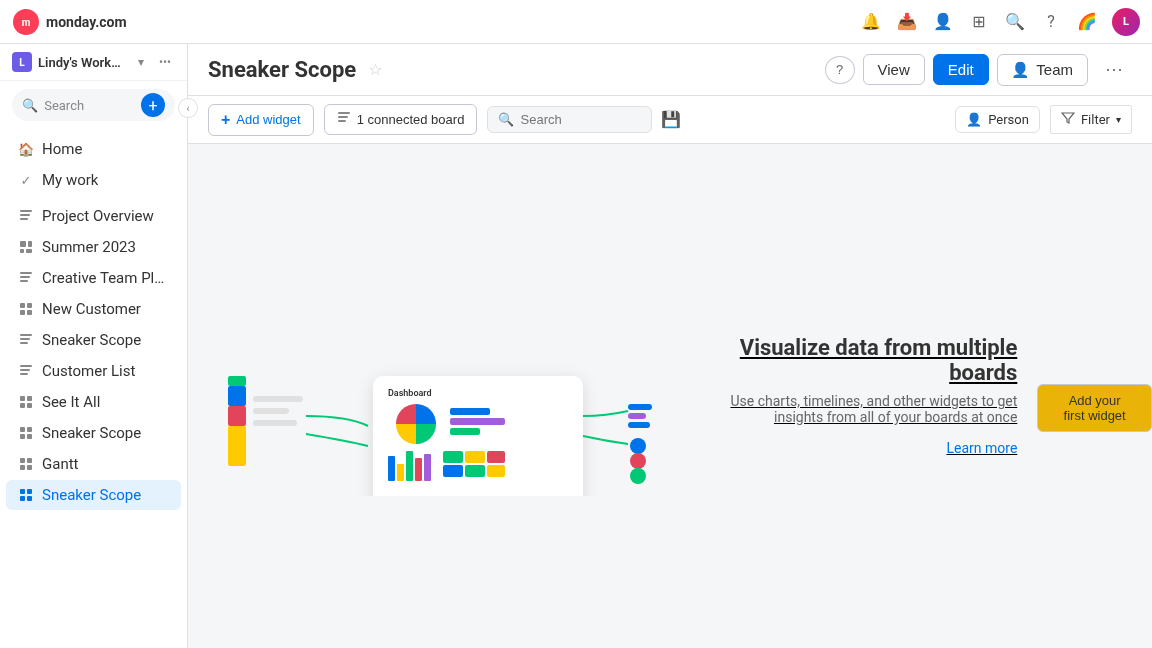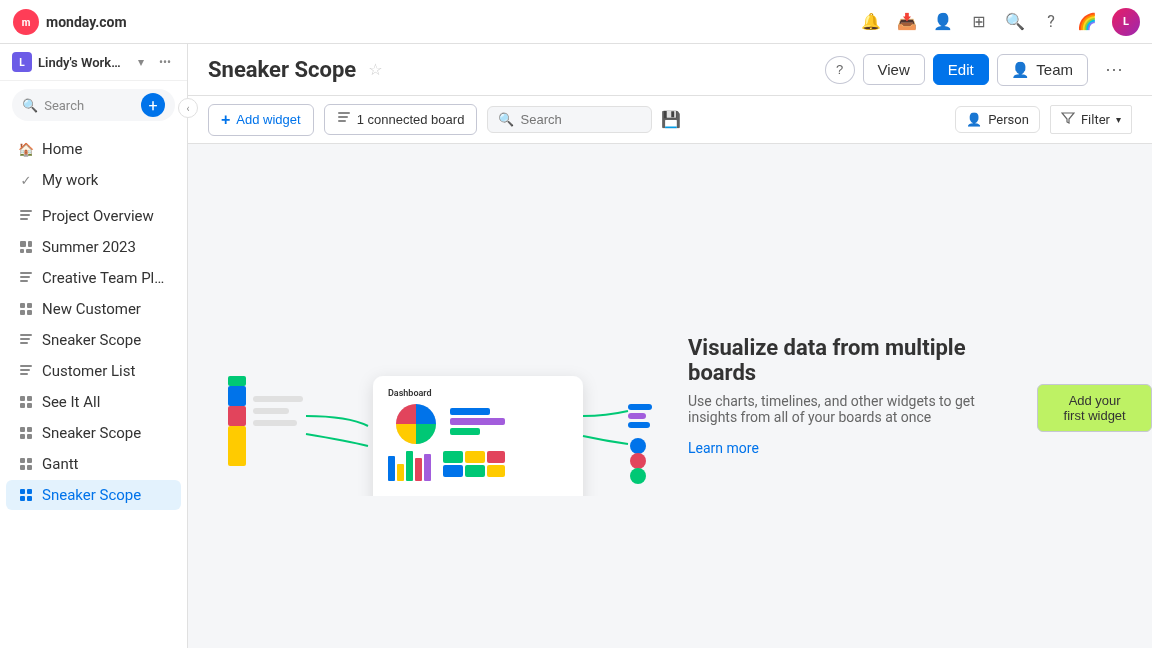--- a/index.html
+++ b/index.html
@@ -66,26 +66,26 @@
     .toolbar-person { display: flex; align-items: center; gap: 6px; padding: 5px 10px; border-radius: 6px; border: 1px solid #e0e0e0; font-size: 13px; cursor: pointer; color: #333; }
     .toolbar-filter { display: flex; align-items: center; gap: 6px; padding: 5px 10px; border-radius: 2px; border: 1px solid #e0e0e0; font-size: 13px; cursor: pointer; color: #333; }
 
     
     .dashboard-content { flex: 1; display: flex; align-items: center; justify-content: center; flex-direction: row; gap: 20px; overflow: hidden; }
 
     
     .illustration { position: relative; width: 480px; height: 200px; }
 
     
-    .empty-state-text { text-align: left; }
+    .empty-state-text { text-align: right; text-decoration: underline; }
     .empty-state-title { font-size: 22px; font-weight: 700; color: #333; margin-bottom: 8px; }
     .empty-state-desc { font-size: 14px; color: #666; margin-bottom: 13px; }
     .empty-state-link { font-size: 14px; color: #0073ea; cursor: pointer; text-decoration: none; }
 
-    .btn-add-first-widget { background: #bef264; border: 1px solid #c5c7d4; color: #333; padding: 8px 20px; border-radius: 6px; font-size: 13px; cursor: pointer; margin-top: 24px; }
+    .btn-add-first-widget { background: #eab308; border: 1px solid #c5c7d4; color: #333; padding: 8px 20px; border-radius: 6px; font-size: 13px; cursor: pointer; margin-top: 24px; }
 
     
     .sidebar-container { position: relative; display: flex; }
   </style>
 </head>
 <body>
 
 <div class="topbar">
   <div class="topbar-logo">
     <svg width="28" height="28" viewBox="0 0 28 28">

